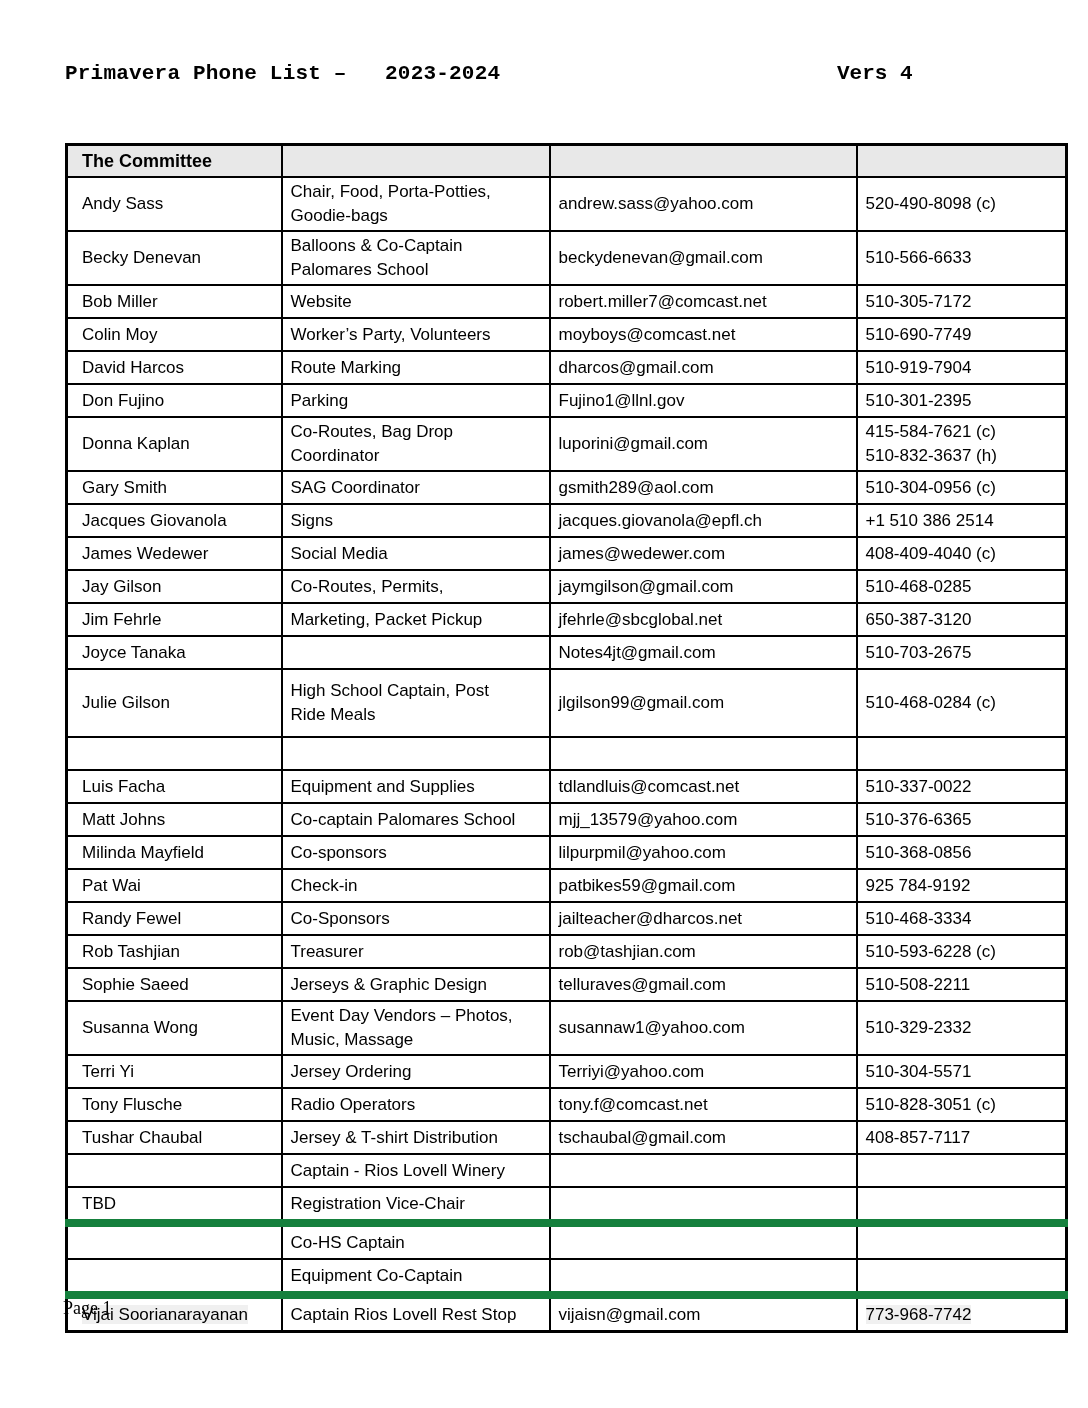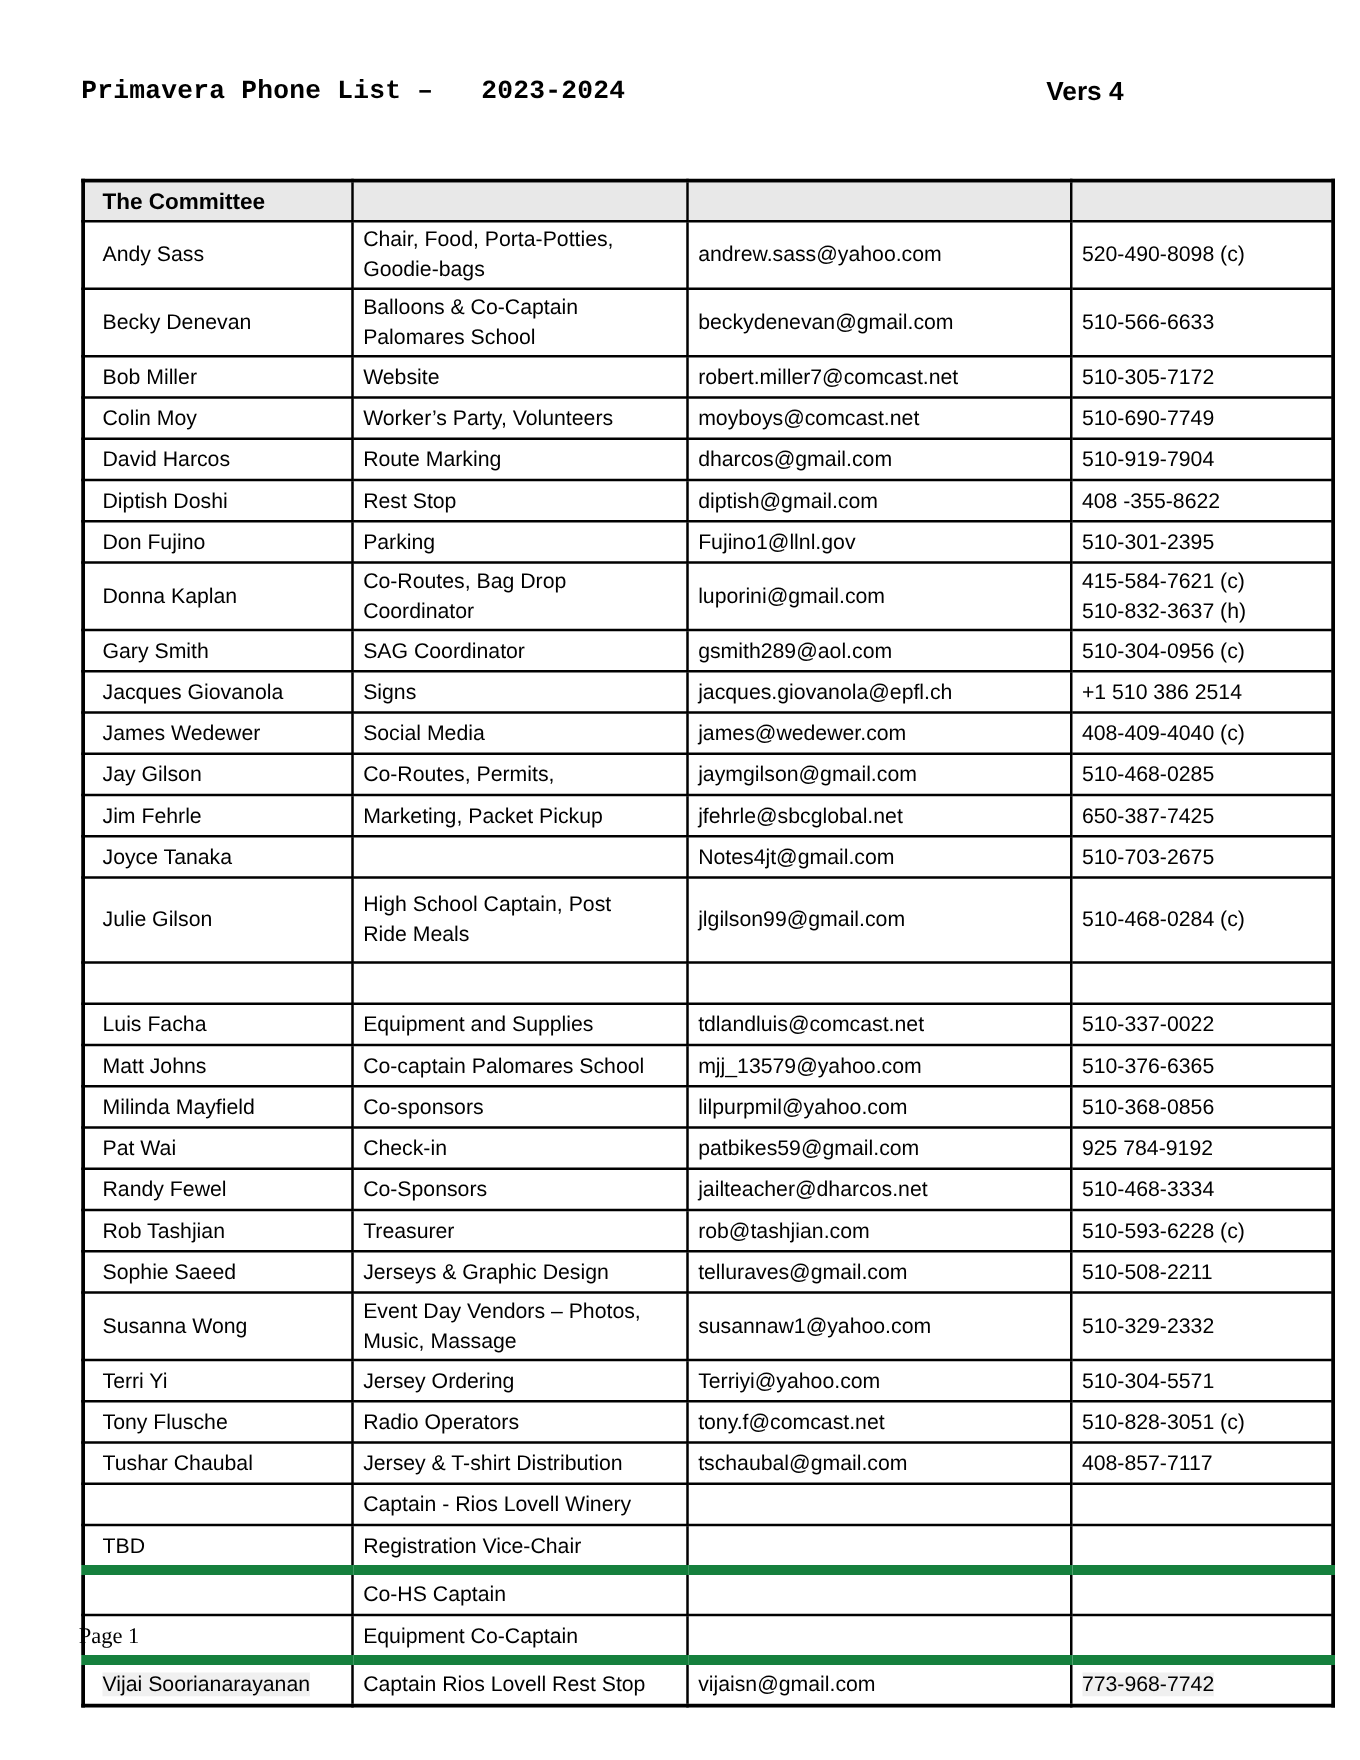--- a/index.html
+++ b/index.html
@@ -21,21 +21,21 @@
     font-family: Liberation Mono, monospace;
     font-weight: bold;
     font-size: 21px;
     letter-spacing: 0.2px;
     white-space: pre;
   }
   .doc-version {
     position: absolute;
     top: 62px;
     left: 837px;
-    font-family: Liberation Sans, sans-serif;
+    font-family: Liberation Mono, monospace;
     font-weight: bold;
     font-size: 21px;
   }
   .page-footer {
     position: absolute;
     top: 1298px;
     left: 63px;
     font-family: "Liberation Serif", serif;
     font-size: 18px;
   }
@@ -120,26 +120,20 @@
         <td>moyboys@comcast.net</td>
         <td>510-690-7749</td>
       </tr>
       <tr>
         <td class="c1">David Harcos</td>
         <td>Route Marking</td>
         <td>dharcos@gmail.com</td>
         <td>510-919-7904</td>
       </tr>
       <tr>
-        <td class="c1">Diptish Doshi</td>
-        <td>Rest Stop</td>
-        <td>diptish@gmail.com</td>
-        <td>408 -355-8622</td>
-      </tr>
-      <tr>
         <td class="c1">Don Fujino</td>
         <td>Parking</td>
         <td>Fujino1@llnl.gov</td>
         <td>510-301-2395</td>
       </tr>
       <tr>
         <td class="c1">Donna Kaplan</td>
         <td>Co-Routes, Bag Drop
 Coordinator</td>
         <td>luporini@gmail.com</td>
@@ -167,21 +161,21 @@
       <tr>
         <td class="c1">Jay Gilson</td>
         <td>Co-Routes, Permits,</td>
         <td>jaymgilson@gmail.com</td>
         <td>510-468-0285</td>
       </tr>
       <tr>
         <td class="c1">Jim Fehrle</td>
         <td>Marketing, Packet Pickup</td>
         <td> jfehrle@sbcglobal.net</td>
-        <td>650-387-7425</td>
+        <td>650-387-3120</td>
       </tr>
       <tr>
         <td class="c1">Joyce Tanaka</td>
         <td></td>
         <td>Notes4jt@gmail.com</td>
         <td>510-703-2675</td>
       </tr>
       <tr style="height: 68px;">
         <td class="c1">Julie Gilson</td>
         <td>High School Captain, Post

